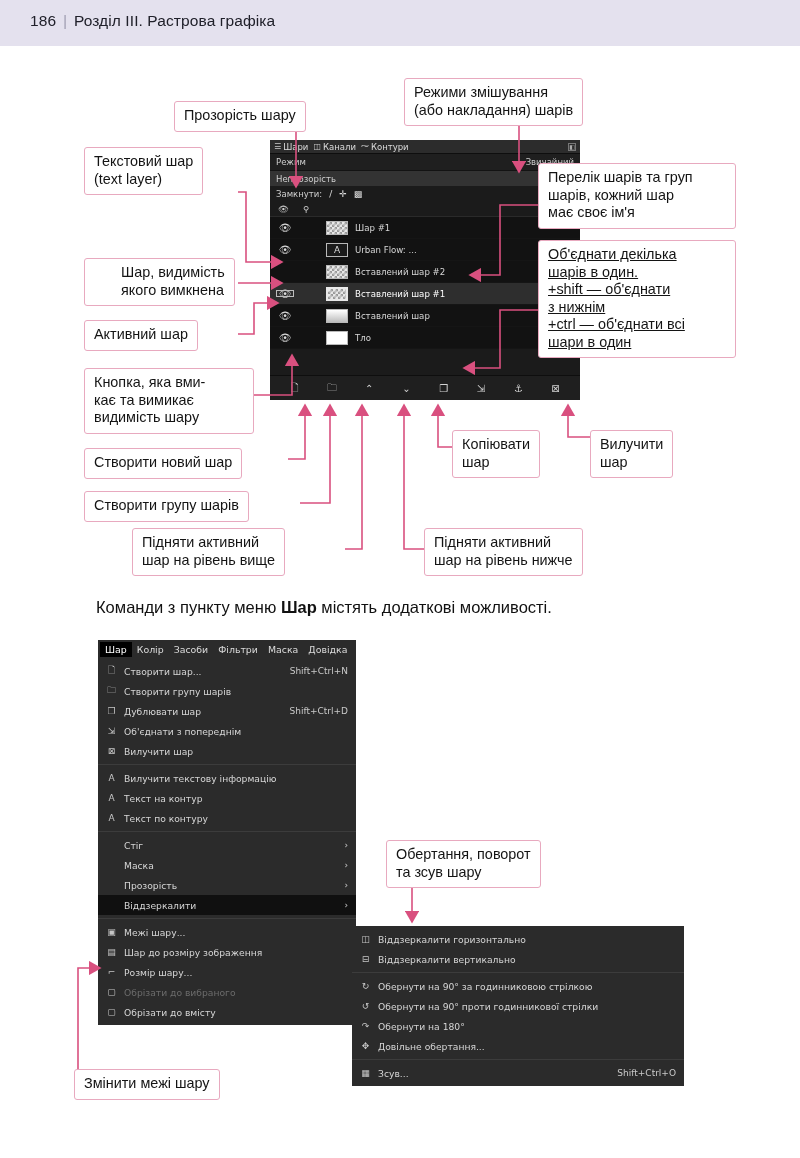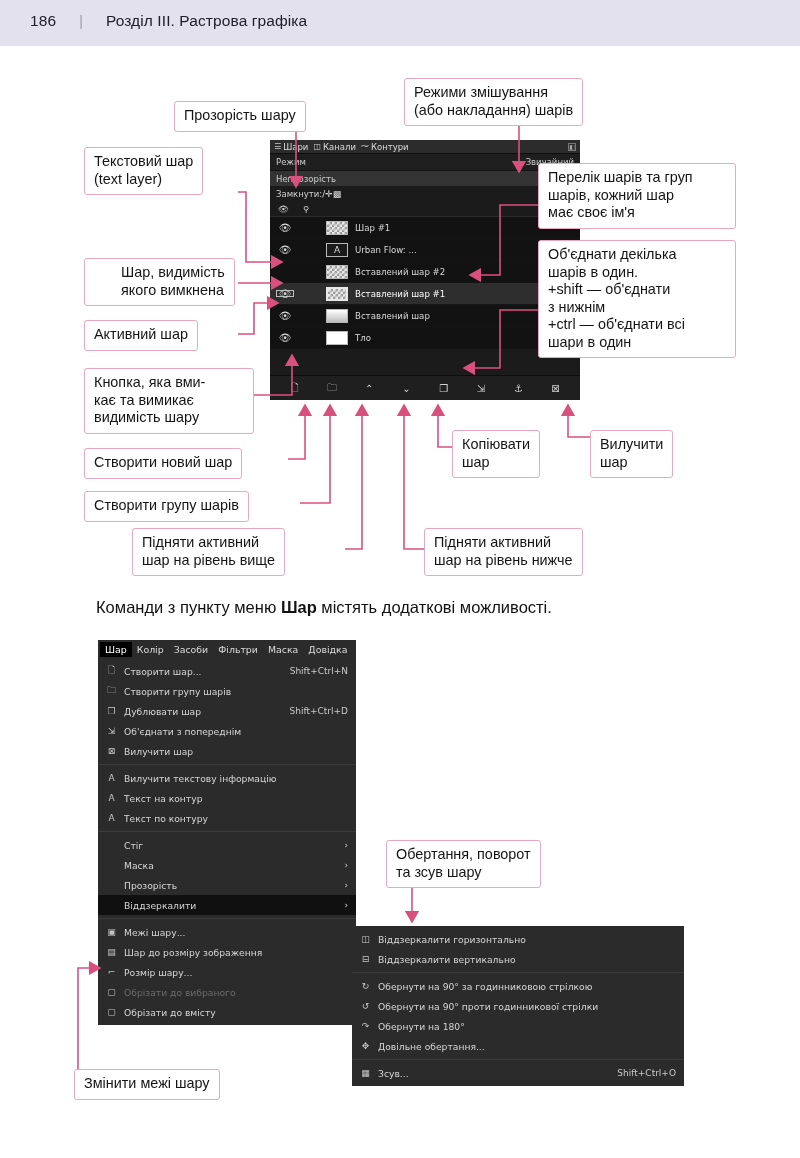--- a/index.html
+++ b/index.html
@@ -14,21 +14,21 @@
   }
 
   
   .page-header {
     position:absolute; left:0; top:0; width:800px; height:46px;
     background:#e4e1ee;
   }
   .page-header .inner {
     position:absolute; left:30px; top:12px;
     font-size:15.5px; color:#20202a; letter-spacing:.1px;
-    display:flex; align-items:center; gap:23px;
+    display:flex; align-items:center; gap:7px;
   }
   .page-header .sep { color:#9b98ad; font-size:14px; }
 
   
   .callout {
     position:absolute;
     background:#fff;
     border:1px solid #e8a9bf;
     border-radius:3px;
     padding:5px 9px 6px 9px;
@@ -57,21 +57,21 @@
   .gp-tab .tg { font-size:8px; opacity:.9; }
   .gp-tabs .spacer { flex:1; }
   .gp-close { width:8px; height:8px; border:1px solid #777; font-size:6px; line-height:6px; text-align:center; color:#aaa;}
   .gp-row {
     height:17px; display:flex; align-items:center; justify-content:space-between;
     padding:0 6px; background:#242424; border-bottom:1px solid #131313;
     font-size:8.5px;
   }
   .gp-row.mode { background:#1f1f1f; }
   .gp-opacity { height:15px; background:#333; display:flex; align-items:center; padding:0 6px; font-size:8.5px;}
-  .gp-lock { height:15px; background:#1b1b1b; display:flex; align-items:center; padding:0 6px; font-size:8.5px;}
+  .gp-lock { height:15px; background:#1b1b1b; display:flex; align-items:center; gap:7px; padding:0 6px; font-size:8.5px;}
   .gp-lock .li { color:#ddd; font-size:9px; }
   .gp-head2 { height:16px; background:#1b1b1b; display:flex; align-items:center; gap:14px; padding:0 8px;
               border-bottom:1px solid #2a2a2a;}
   .gp-list { background:#121212; }
   .gp-layer {
     height:22px; display:flex; align-items:center; gap:0px; padding:0 4px;
     border-bottom:1px solid #151515;
   }
   .gp-layer.active { background:#2e2e2e; }
   .eye { width:22px; text-align:center; font-size:10px; color:#ddd; }
@@ -197,21 +197,21 @@
 <div class="callout" style="left:84px; top:147px;">Текстовий шар
 (text layer)</div>
 
 <div class="callout" style="left:538px; top:163px; width:198px;">Перелік шарів та груп
 шарів, кожний шар
 має своє ім'я</div>
 
 <div class="callout" style="left:84px; top:258px;padding-left:36px;">Шар, видимість
 якого вимкнена</div>
 
-<div class="callout" style="left:538px; top:240px; width:198px;">Об'єднати декілька
+<div class="callout" style="left:538px; top:240px; width:198px;text-decoration:underline;">Об'єднати декілька
 шарів в один.
 +shift — об'єднати
 з нижнім
 +ctrl — об'єднати всі
 шари в один</div>
 
 <div class="callout" style="left:84px; top:320px;">Активний шар</div>
 
 <div class="callout" style="left:84px; top:368px; width:170px;">Кнопка, яка вми-
 кає та вимикає

